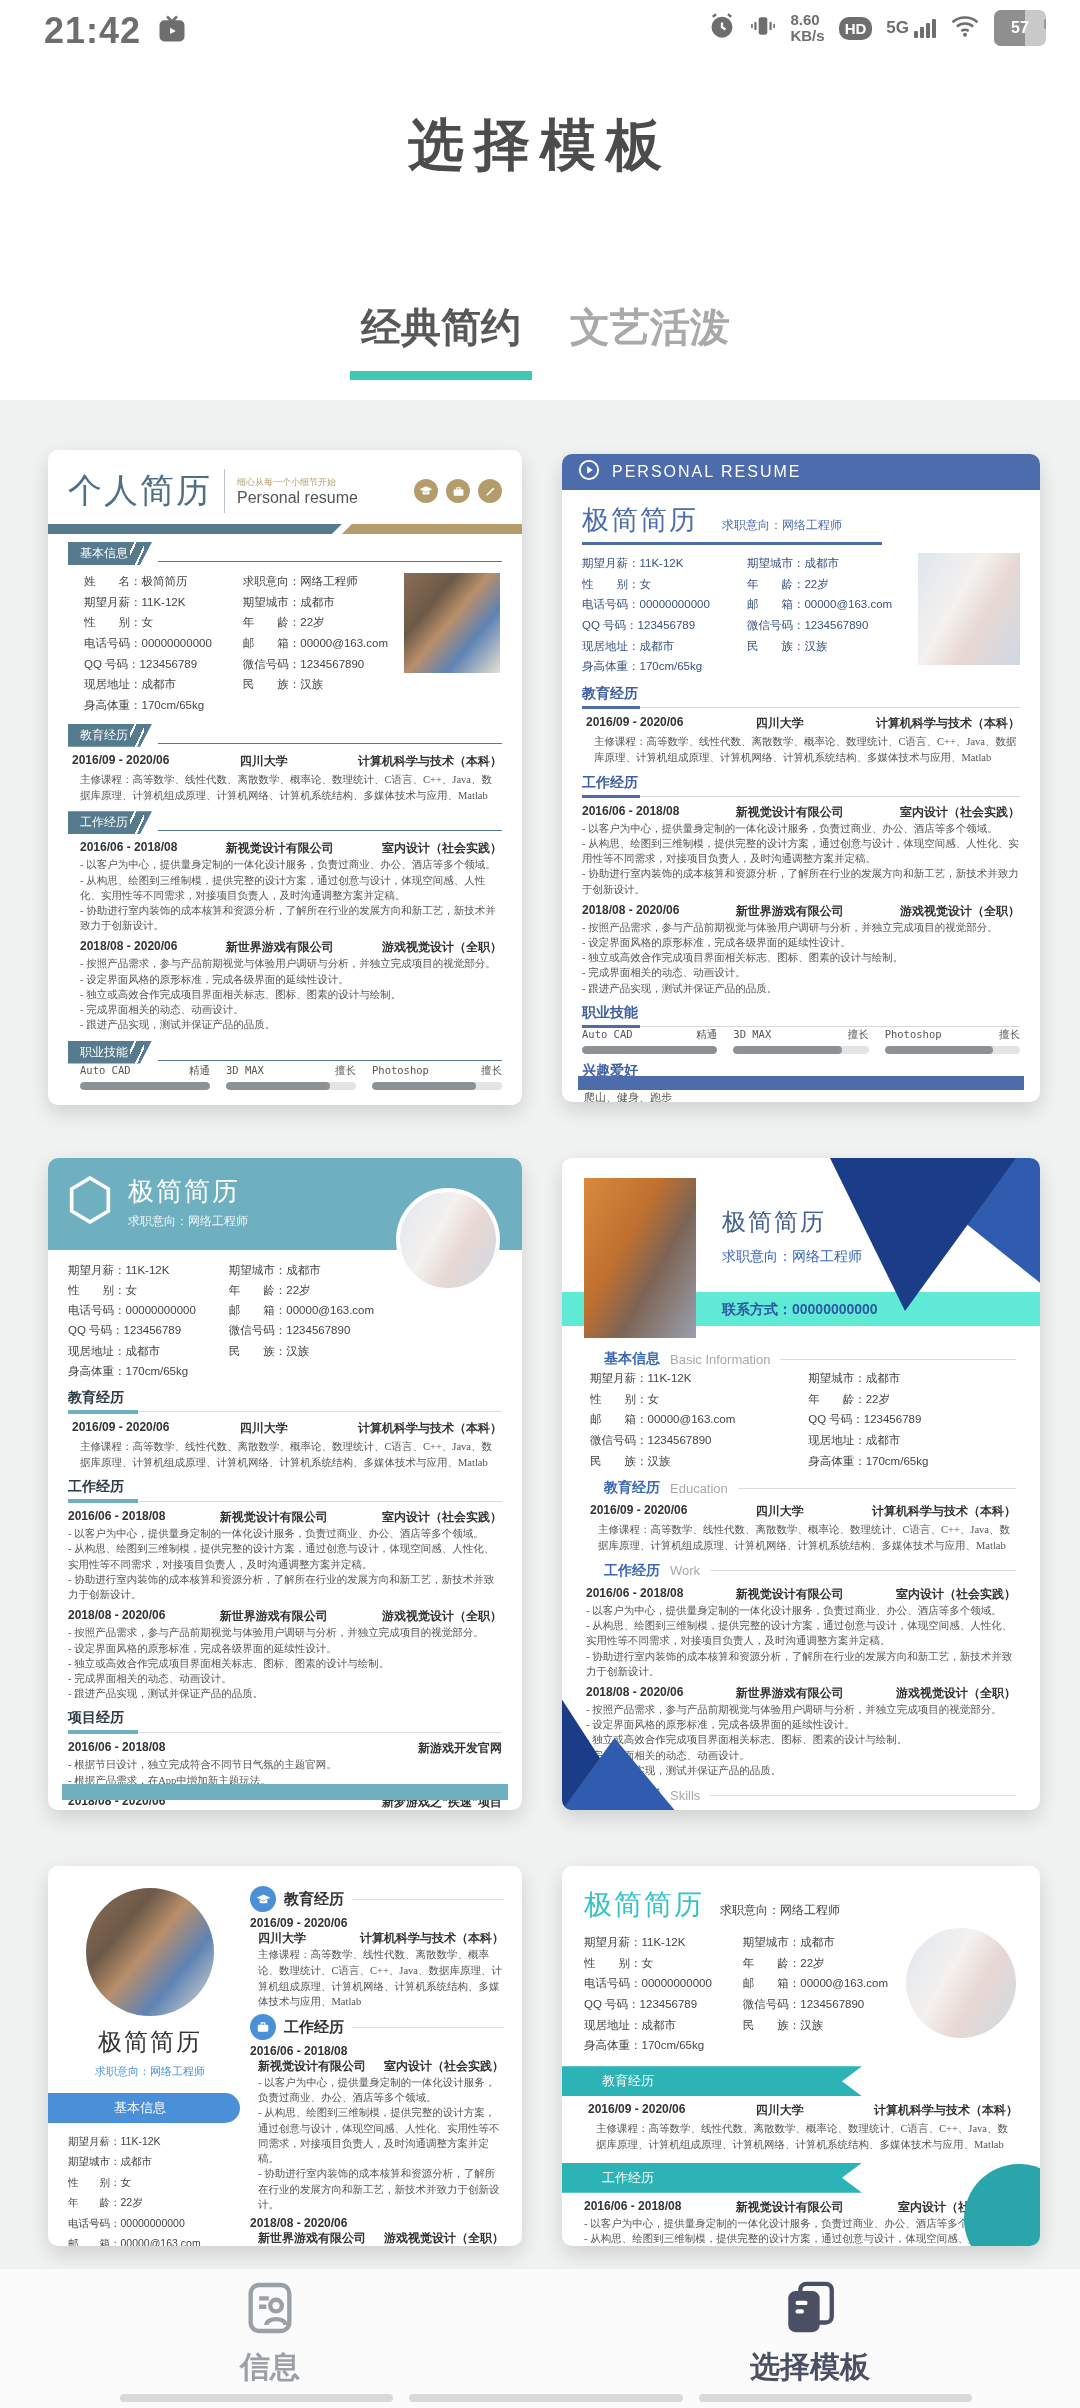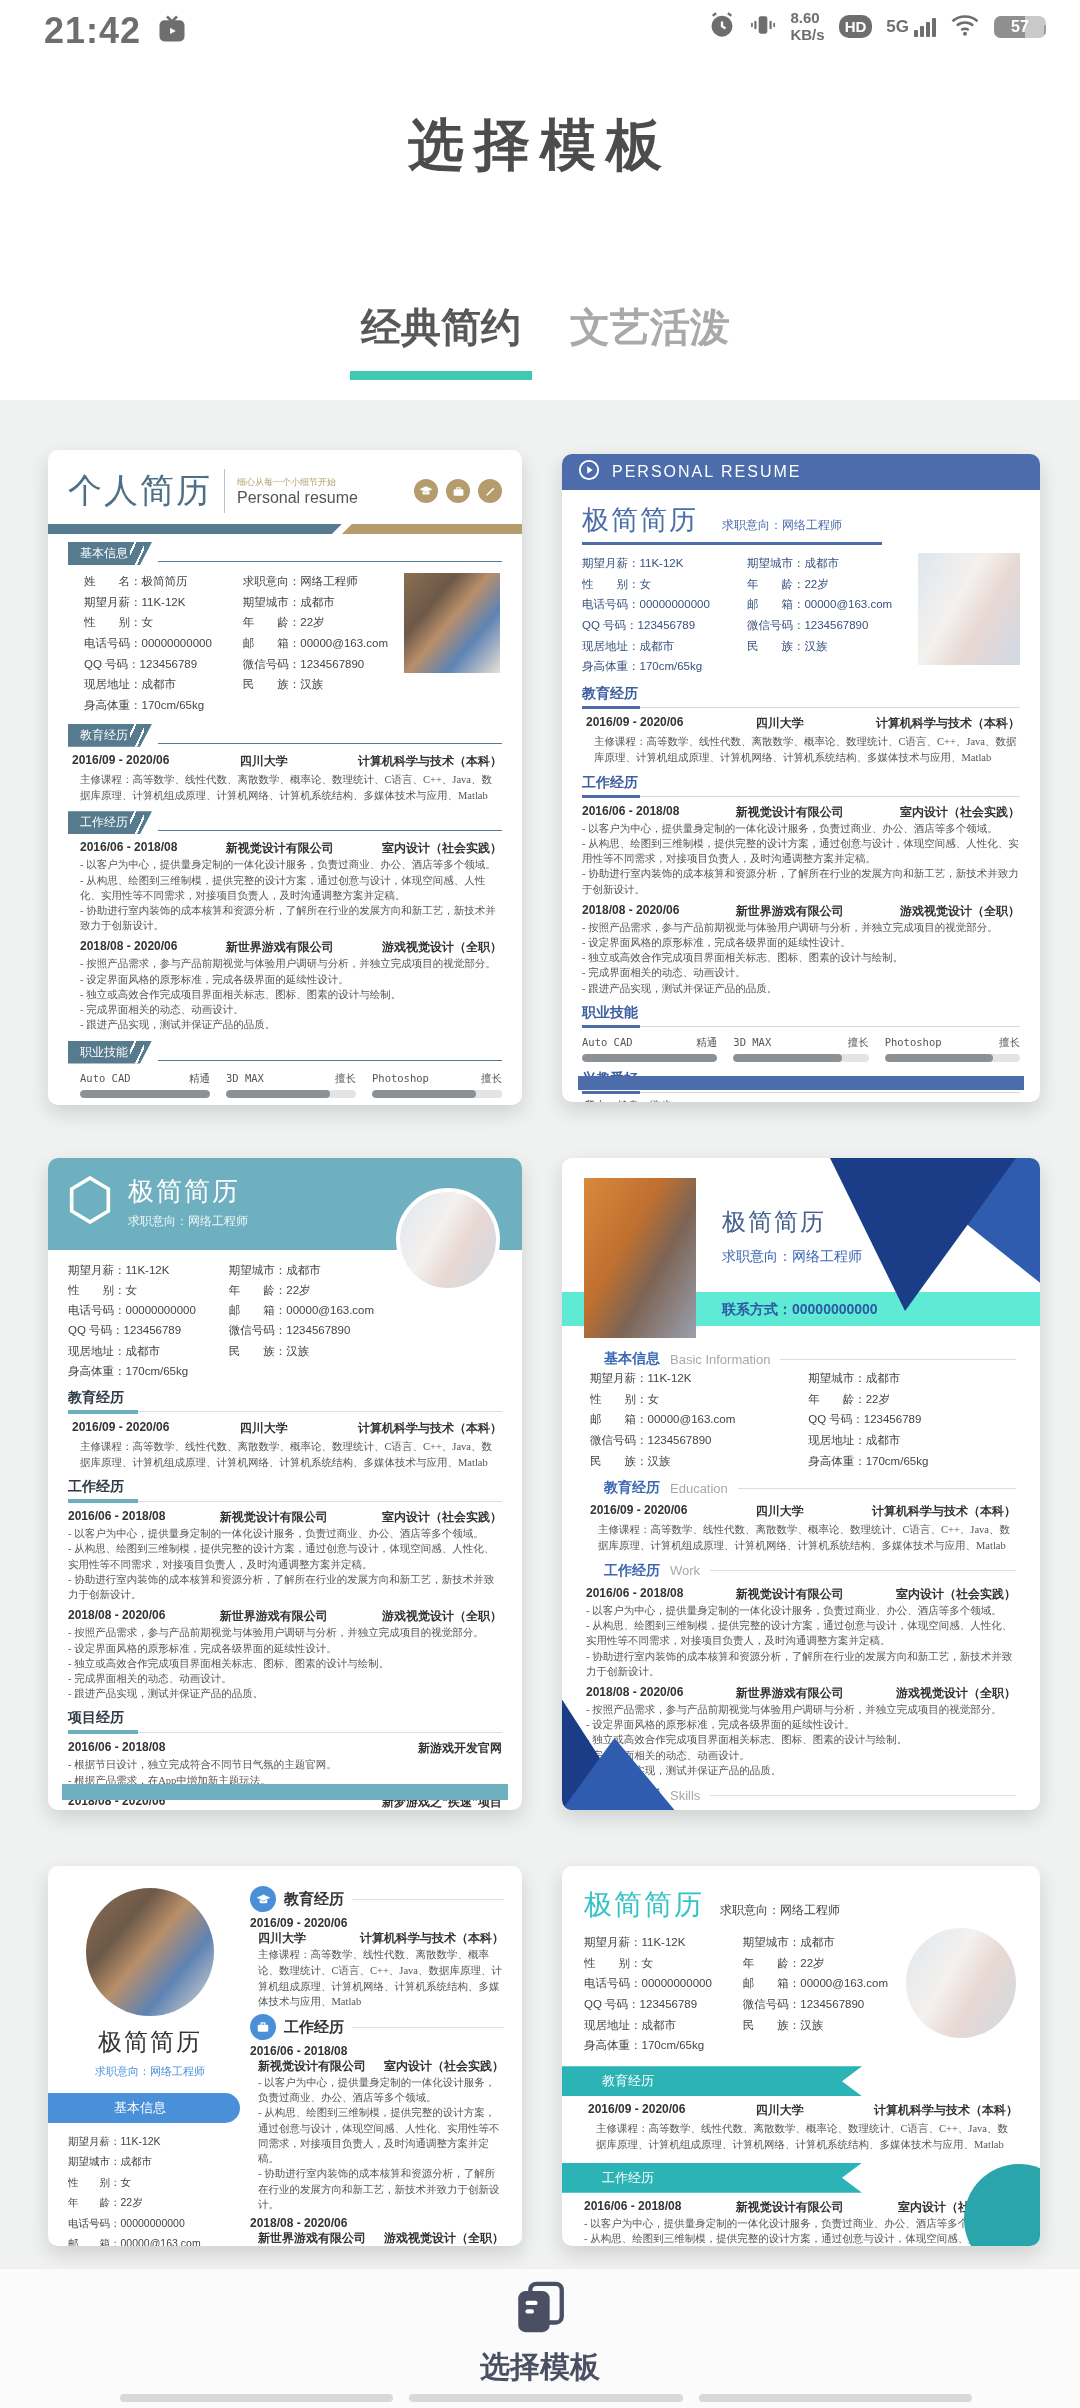--- a/index.html
+++ b/index.html
@@ -17,21 +17,21 @@
   }
   .sb-left { display:flex; align-items:center; gap:16px; }
   .sb-time { font-size:36px; font-weight:600; letter-spacing:1px; }
   .sb-right { display:flex; align-items:center; gap:14px; }
   .sb-speed { font-size:15px; line-height:1.1; text-align:left; color:#6e6e6e; font-weight:600; }
   .hd-badge { background:#6e6e6e; color:#fff; font-size:15px; font-weight:700; border-radius:10px; padding:3px 6px; }
   .sb-5g { display:flex; align-items:flex-end; gap:3px; }
   .sb-5g .lbl { font-size:17px; font-weight:700; margin-right:2px; }
   .bars { display:flex; align-items:flex-end; gap:2px; }
   .bars i { display:block; width:4px; background:#6e6e6e; border-radius:1px; }
-  .battery { position:relative; width:52px; height:22px; border-radius:7px; background:#c9c9c9; overflow:hidden; }
+  .battery { position:relative; width:52px; height:36px; border-radius:7px; background:#c9c9c9; overflow:hidden; }
   .battery .fill { position:absolute; left:0; top:0; bottom:0; width:60%; background:#8f8f8f; }
   .battery .num { position:absolute; inset:0; display:flex; align-items:center; justify-content:center; color:#fff; font-size:16px; font-weight:700; }
   .battery::after { content:""; position:absolute; right:-1px; top:9px; width:3px; height:10px; background:#9a9a9a; border-radius:2px; }
   
   .page-title {
     position:absolute; top:108px; left:0; right:0; text-align:center;
     font-family:"DejaVu Serif", serif; font-weight:700;
     font-size:56px; letter-spacing:10px; color:#4c4c4c;
   }
   .tabs {
@@ -48,21 +48,21 @@
     box-shadow:0 8px 20px rgba(0,0,0,0.14);
   }
   .photo { background:linear-gradient(130deg,#8a6f54 0%,#6d5948 30%,#b98f6a 48%,#5e83b4 70%,#e8e0d2 100%); }
   .photo-white { background:linear-gradient(120deg,#dfe6ee 0%,#f4f1ee 40%,#e8d8d3 62%,#cfd9e4 100%); }
   .photo-orange { background:linear-gradient(120deg,#d98a3d 0%,#c0702f 38%,#7d6455 62%,#9aa0ad 100%); }
   .bullet { position:relative; font-family:"Liberation Serif", serif; font-size:10.5px; line-height:1.45; color:#555; }
   .bullet::before { content:"- "; }
   .info-line { white-space:nowrap; overflow:hidden; }
   .cols2 { display:grid; grid-template-columns:1.05fr 1fr; }
   .entry-head { display:flex; justify-content:space-between; font-weight:700; font-size:12px; color:#333; margin-top:6px; }
-  .skills-row { display:flex; gap:16px; margin-top:8px; }
+  .skills-row { display:flex; gap:16px; }
   .skill { flex:1; }
   .skill .sk-top { display:flex; justify-content:space-between; font-size:10.5px; color:#555; font-family:"DejaVu Sans Mono",monospace; margin-bottom:4px; }
   .sk-track { height:8px; border-radius:4px; background:#e4e4e4; overflow:hidden; }
   .sk-fill { height:100%; border-radius:4px; background:#8c9196; }
   .w100{width:100%;} .w80{width:80%;}
   
   .card1 { left:48px; top:50px; width:474px; height:655px; padding:18px 20px; }
   .c1-head { display:flex; align-items:center; gap:12px; }
   .c1-title { font-size:34px; color:#4e7086; letter-spacing:2px; }
   .c1-div { width:1px; height:44px; background:#b9c3c9; }
@@ -813,20 +813,31 @@
           <div class="bullet">从构思、绘图到三维制模，提供完整的设计方案，通过创意与设计，体现空间感、人性化、实用性等不同需求，对接项目负责人，及时沟通调整方案并定稿。</div>
         </div>
 
       <div class="c6-circ1"></div>
 
     </div>
 
   </div>
 
   <div class="bottomnav">
+    <div class="nav-item">
+      <span>
+        <svg width="58" height="58" viewBox="0 0 24 24" fill="none" stroke="#9aa0a6" stroke-width="1.8">
+          <rect x="4" y="2.5" width="16" height="19" rx="3.5"></rect>
+          <path d="M7.5 8h4M7.5 11.5h3"></path>
+          <circle cx="14.5" cy="11" r="2.4"></circle>
+          <path d="M10.5 19c0-3.2 8-3.2 8 0"></path>
+        </svg>
+      </span>
+      <span class="nav-label">信息</span>
+    </div>
     <div class="nav-item active">
       <span>
         <svg width="58" height="58" viewBox="0 0 24 24">
           <rect x="8" y="2" width="13" height="16" rx="2.5" fill="none" stroke="#4a4f63" stroke-width="1.8"></rect>
           <rect x="3" y="5" width="13" height="17" rx="3" fill="#4a4f63"></rect>
           <rect x="6" y="9" width="5" height="1.8" rx="0.9" fill="#fff"></rect>
           <rect x="6" y="12.5" width="3.5" height="1.8" rx="0.9" fill="#fff"></rect>
         </svg>
       </span>
       <span class="nav-label">选择模板</span>

